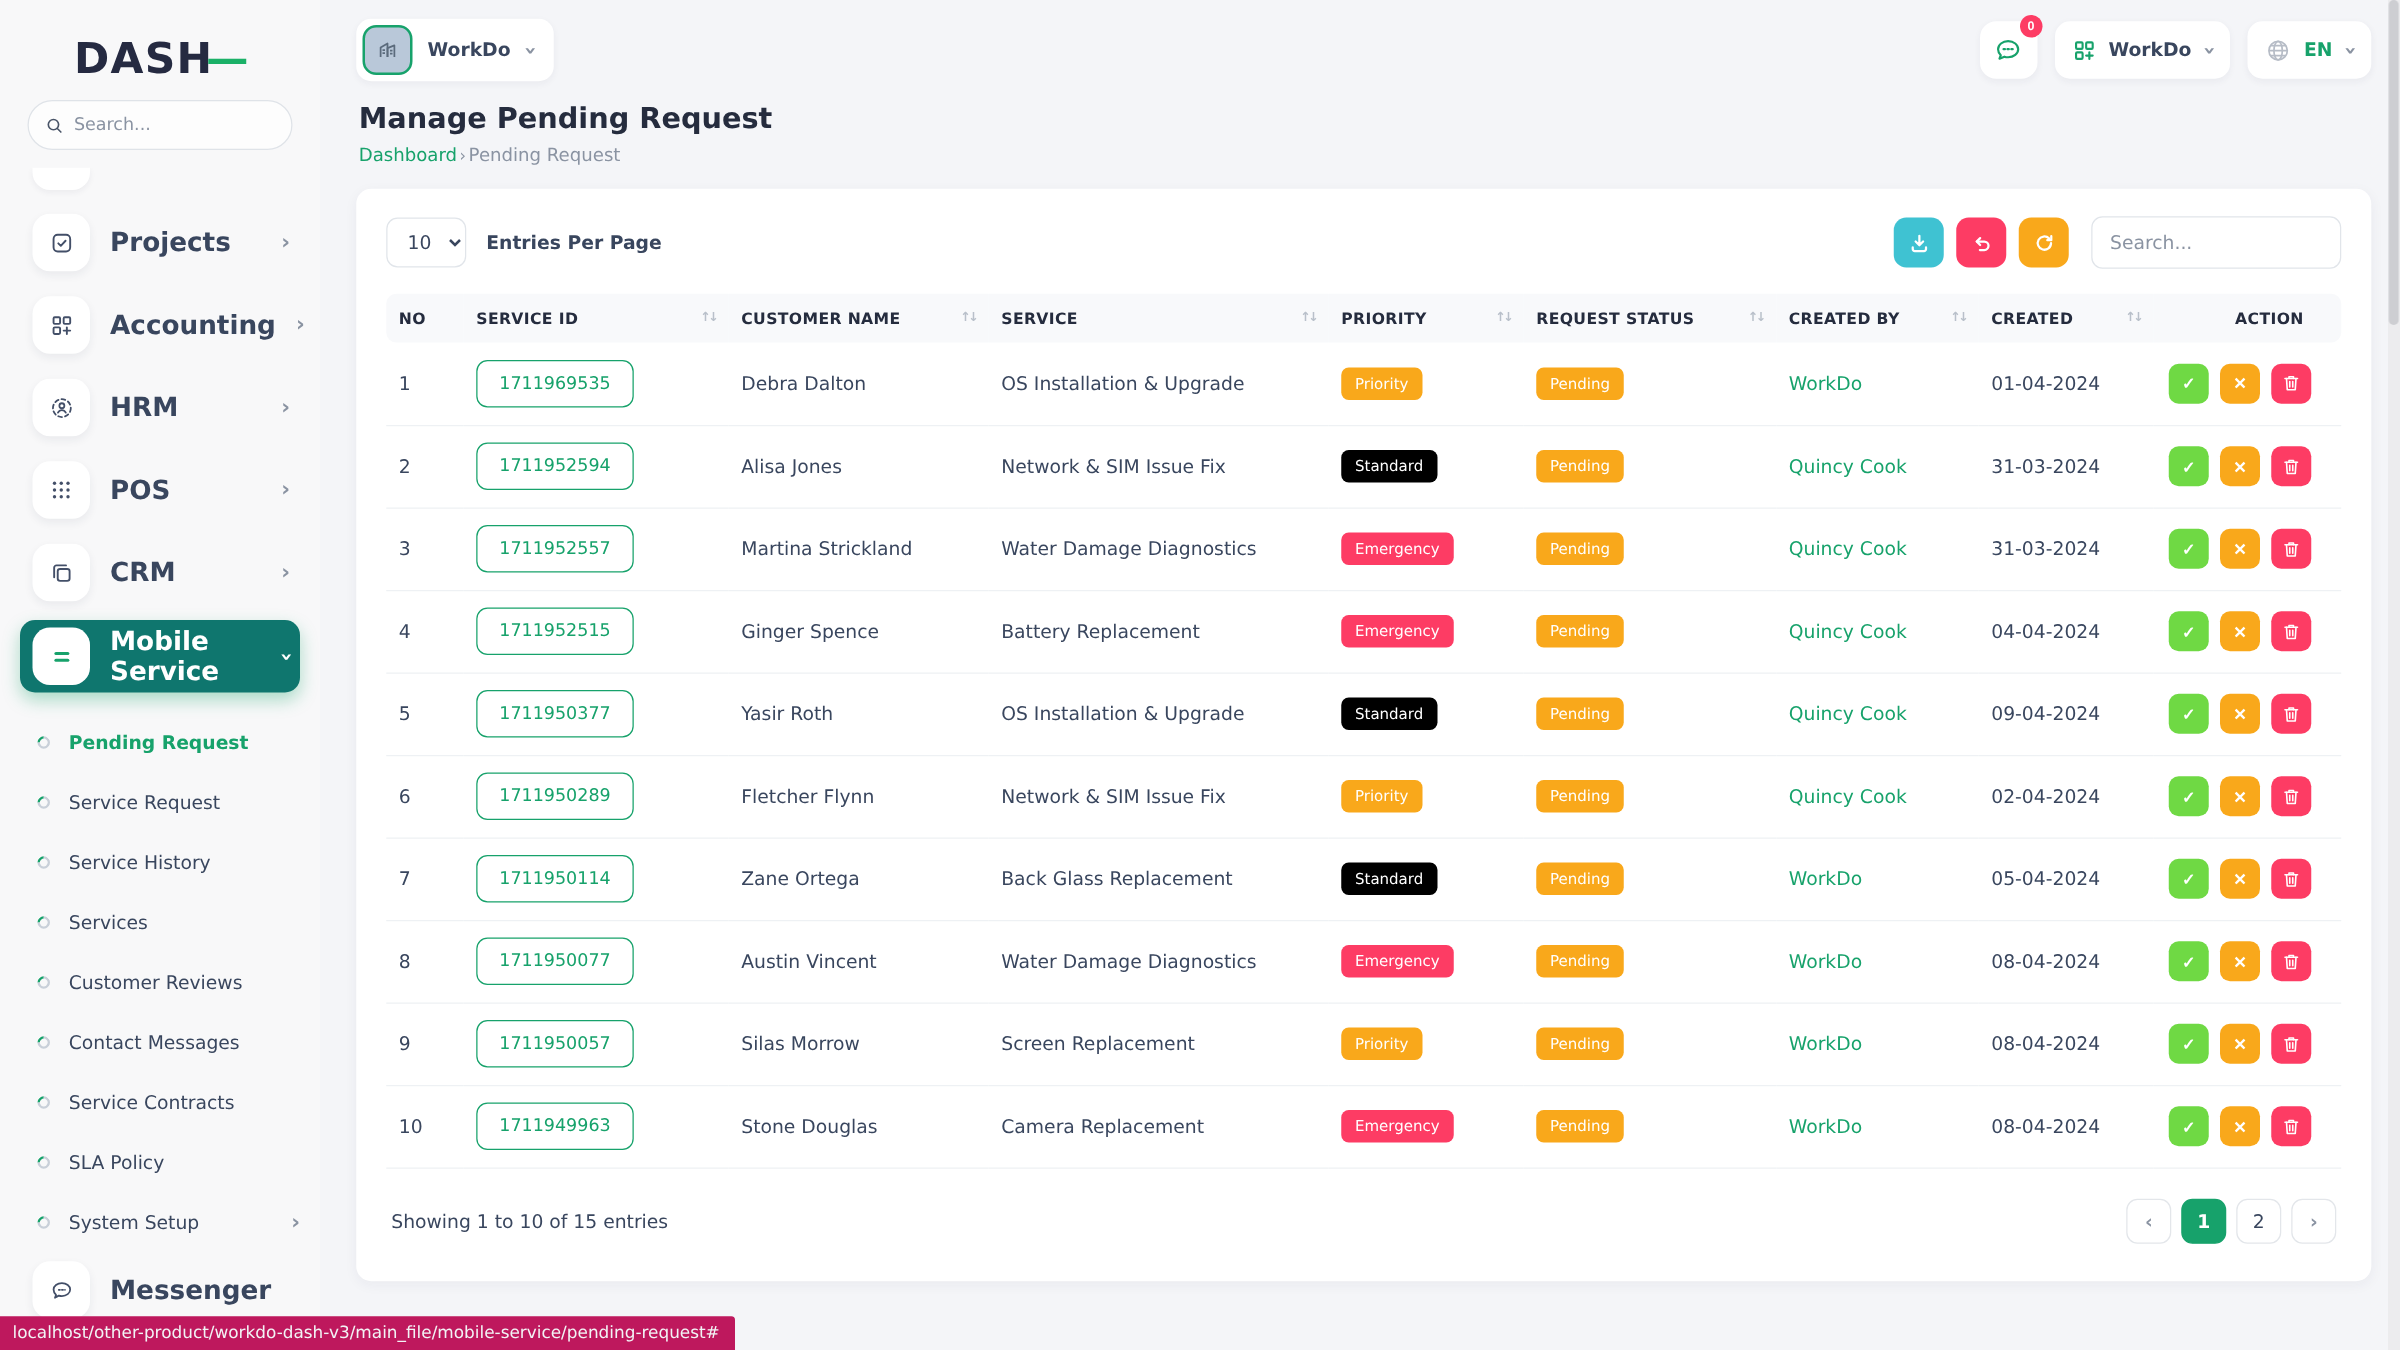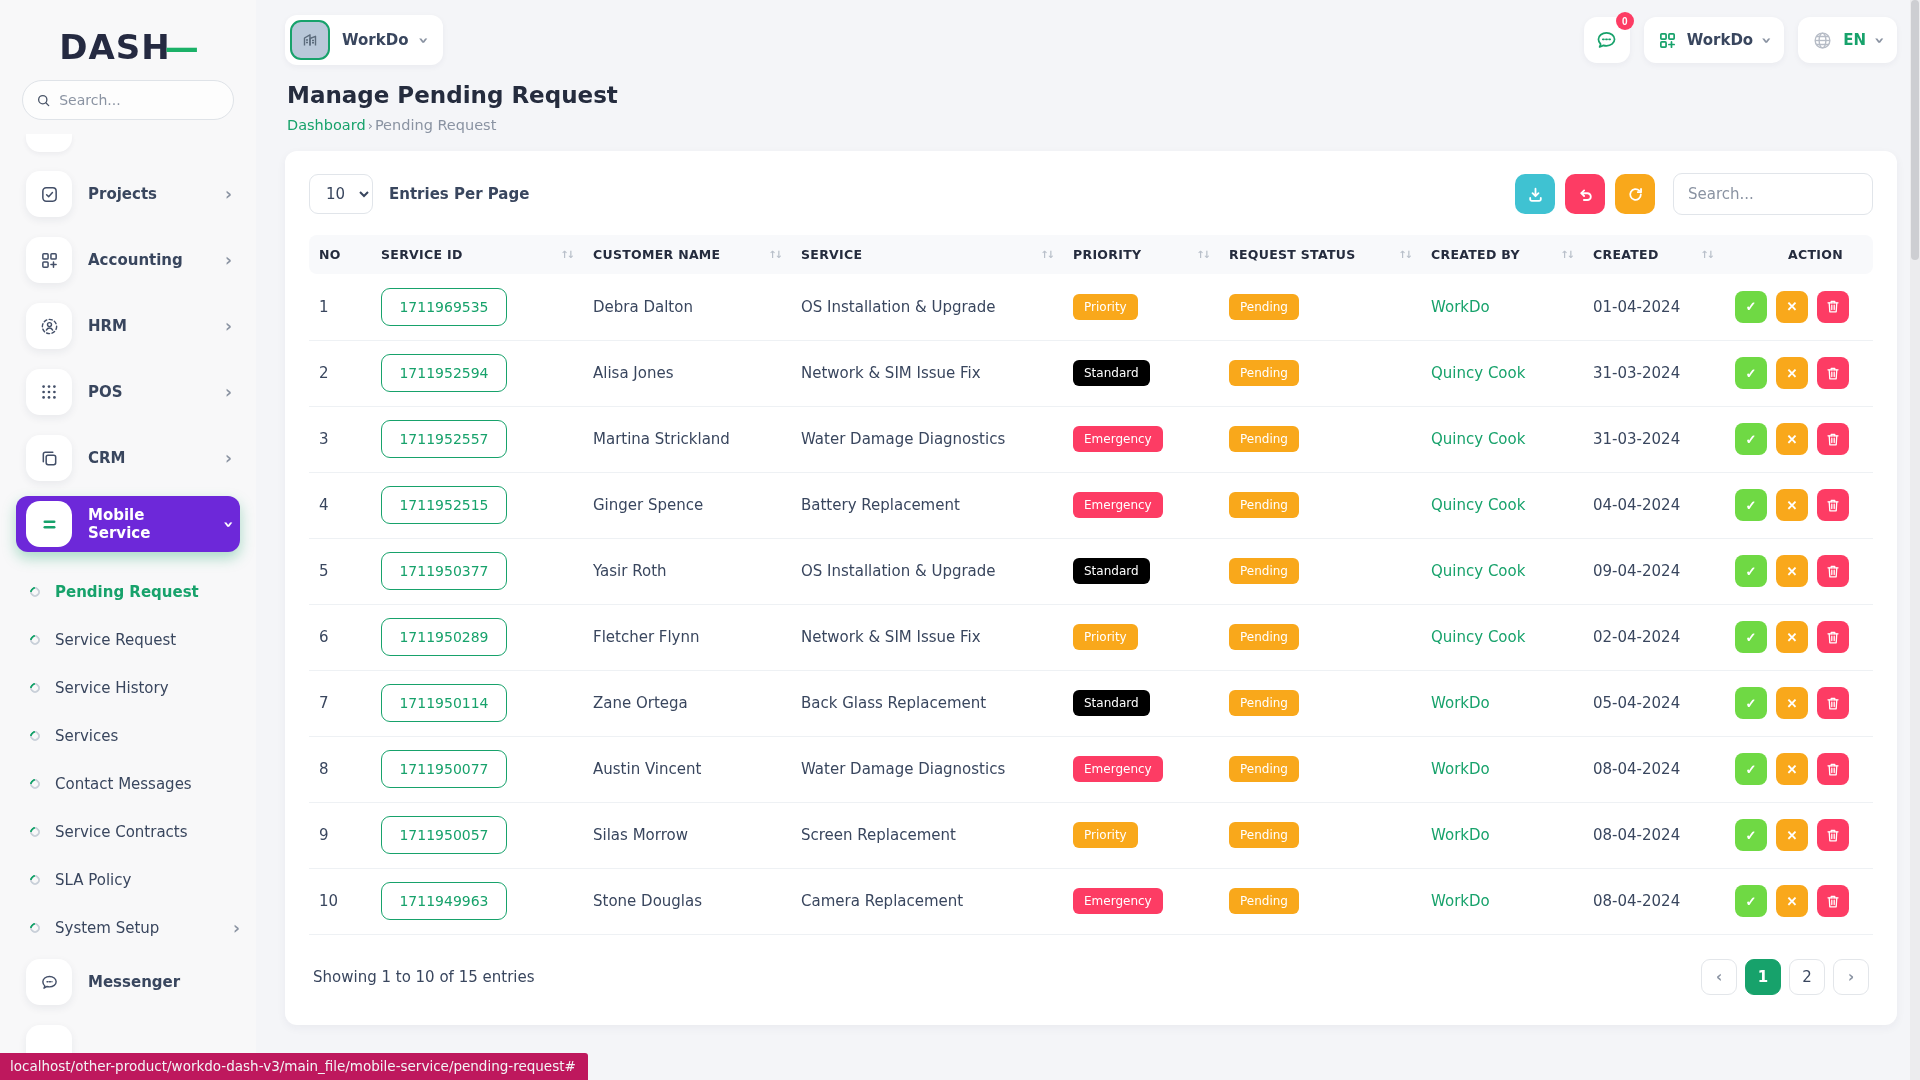--- a/index.html
+++ b/index.html
@@ -20,24 +20,24 @@
     display:flex; align-items:center; padding:0 14px; gap:9px; }
   .side-search input { border:none; outline:none; background:transparent; font-size:14px; color:#39465e; width:100%;
     font-family:"DejaVu Sans","Liberation Sans",sans-serif; }
   .side-search input::placeholder { color:#8a93a2; }
   .nav { flex:1; overflow:hidden; padding:0 16px; }
   .clipped-tile { width:46px; height:18px; background:#ffffff; border-radius:0 0 14px 14px; margin:0 0 14px 10px;
     box-shadow:0 2px 5px rgba(30,40,70,.06); }
   .nav-item { display:flex; align-items:center; gap:16px; padding:5px 8px 5px 10px; margin-bottom:10px; cursor:pointer; border-radius:12px; }
   .icon-tile { width:46px; height:46px; min-width:46px; background:#ffffff; border-radius:14px; display:flex; align-items:center; justify-content:center;
     box-shadow:0 3px 8px rgba(30,40,70,.07); color:#434f68; }
-  .nav-item .lbl { font-size:15px; font-weight:600; color:#39465e; flex:1; }
+  .nav-item .lbl { font-size:21px; font-weight:600; color:#39465e; flex:1; }
   .chev { color:#8a93a2; font-size:17px; font-weight:600; line-height:1; display:inline-block; }
   .chev.down { transform:rotate(90deg); }
-  .nav-item.active { background:#6d28d9; padding-top:5px; padding-bottom:5px; box-shadow:0 6px 14px rgba(23,162,107,.35); }
+  .nav-item.active { background:#0f766e; padding-top:5px; padding-bottom:5px; box-shadow:0 6px 14px rgba(23,162,107,.35); }
   .nav-item.active .lbl { color:#ffffff; }
   .nav-item.active .chev { color:#ffffff; }
   .nav-item.active .icon-tile { box-shadow:none; color:#17a26b; }
   .submenu { padding:6px 0 2px 14px; }
   .sub-item { display:flex; align-items:center; gap:15px; height:48px; cursor:pointer; }
   .donut { width:10px; height:10px; min-width:10px; border:2px solid #c9d0d9; border-top-color:#17a26b; border-radius:50%;
     transform:rotate(-45deg); }
   .sub-item .slbl { font-size:15px; font-weight:500; color:#39465e; flex:1; }
   .sub-item.active .slbl { color:#17a26b; font-weight:600; }
   
@@ -226,20 +226,24 @@
         <div class="sub-item">
           <span class="donut"></span>
           <span class="slbl">Service History</span>
         </div>
         <div class="sub-item">
           <span class="donut"></span>
           <span class="slbl">Services</span>
         </div>
         <div class="sub-item">
           <span class="donut"></span>
+          <span class="slbl">Customer Reviews</span>
+        </div>
+        <div class="sub-item">
+          <span class="donut"></span>
           <span class="slbl">Contact Messages</span>
         </div>
         <div class="sub-item">
           <span class="donut"></span>
           <span class="slbl">Service Contracts</span>
         </div>
         <div class="sub-item">
           <span class="donut"></span>
           <span class="slbl">SLA Policy</span>
         </div>

